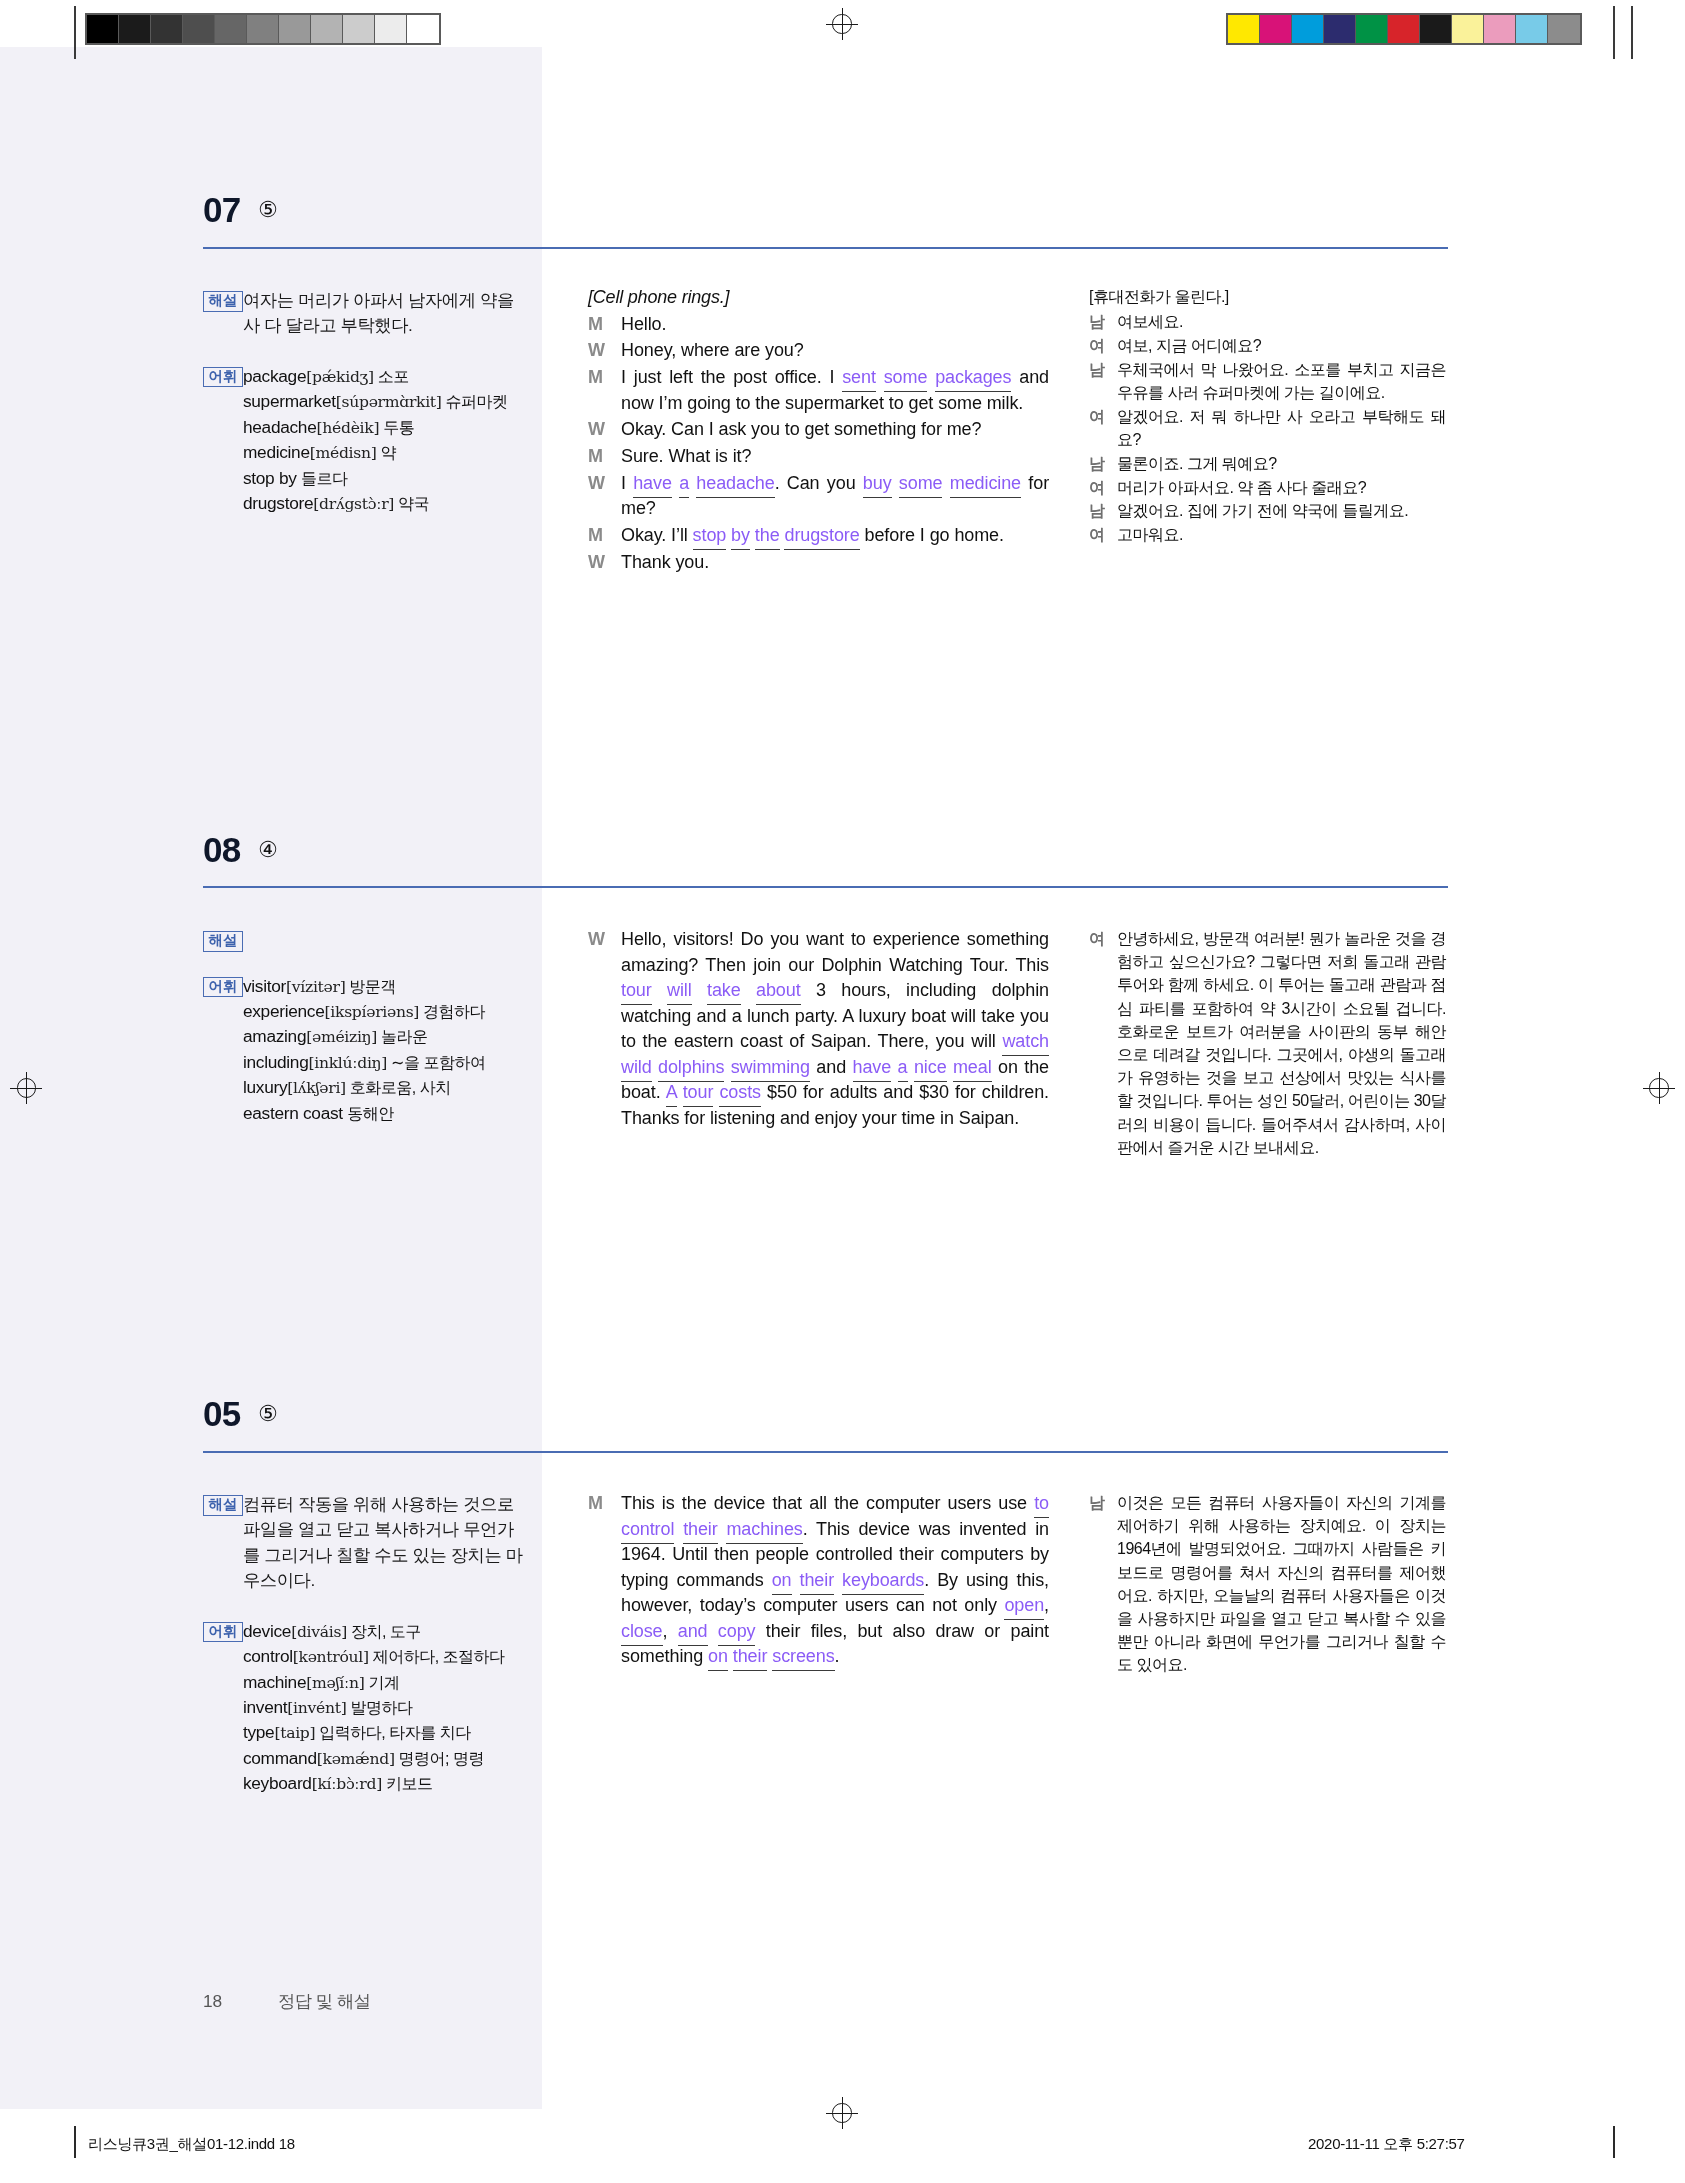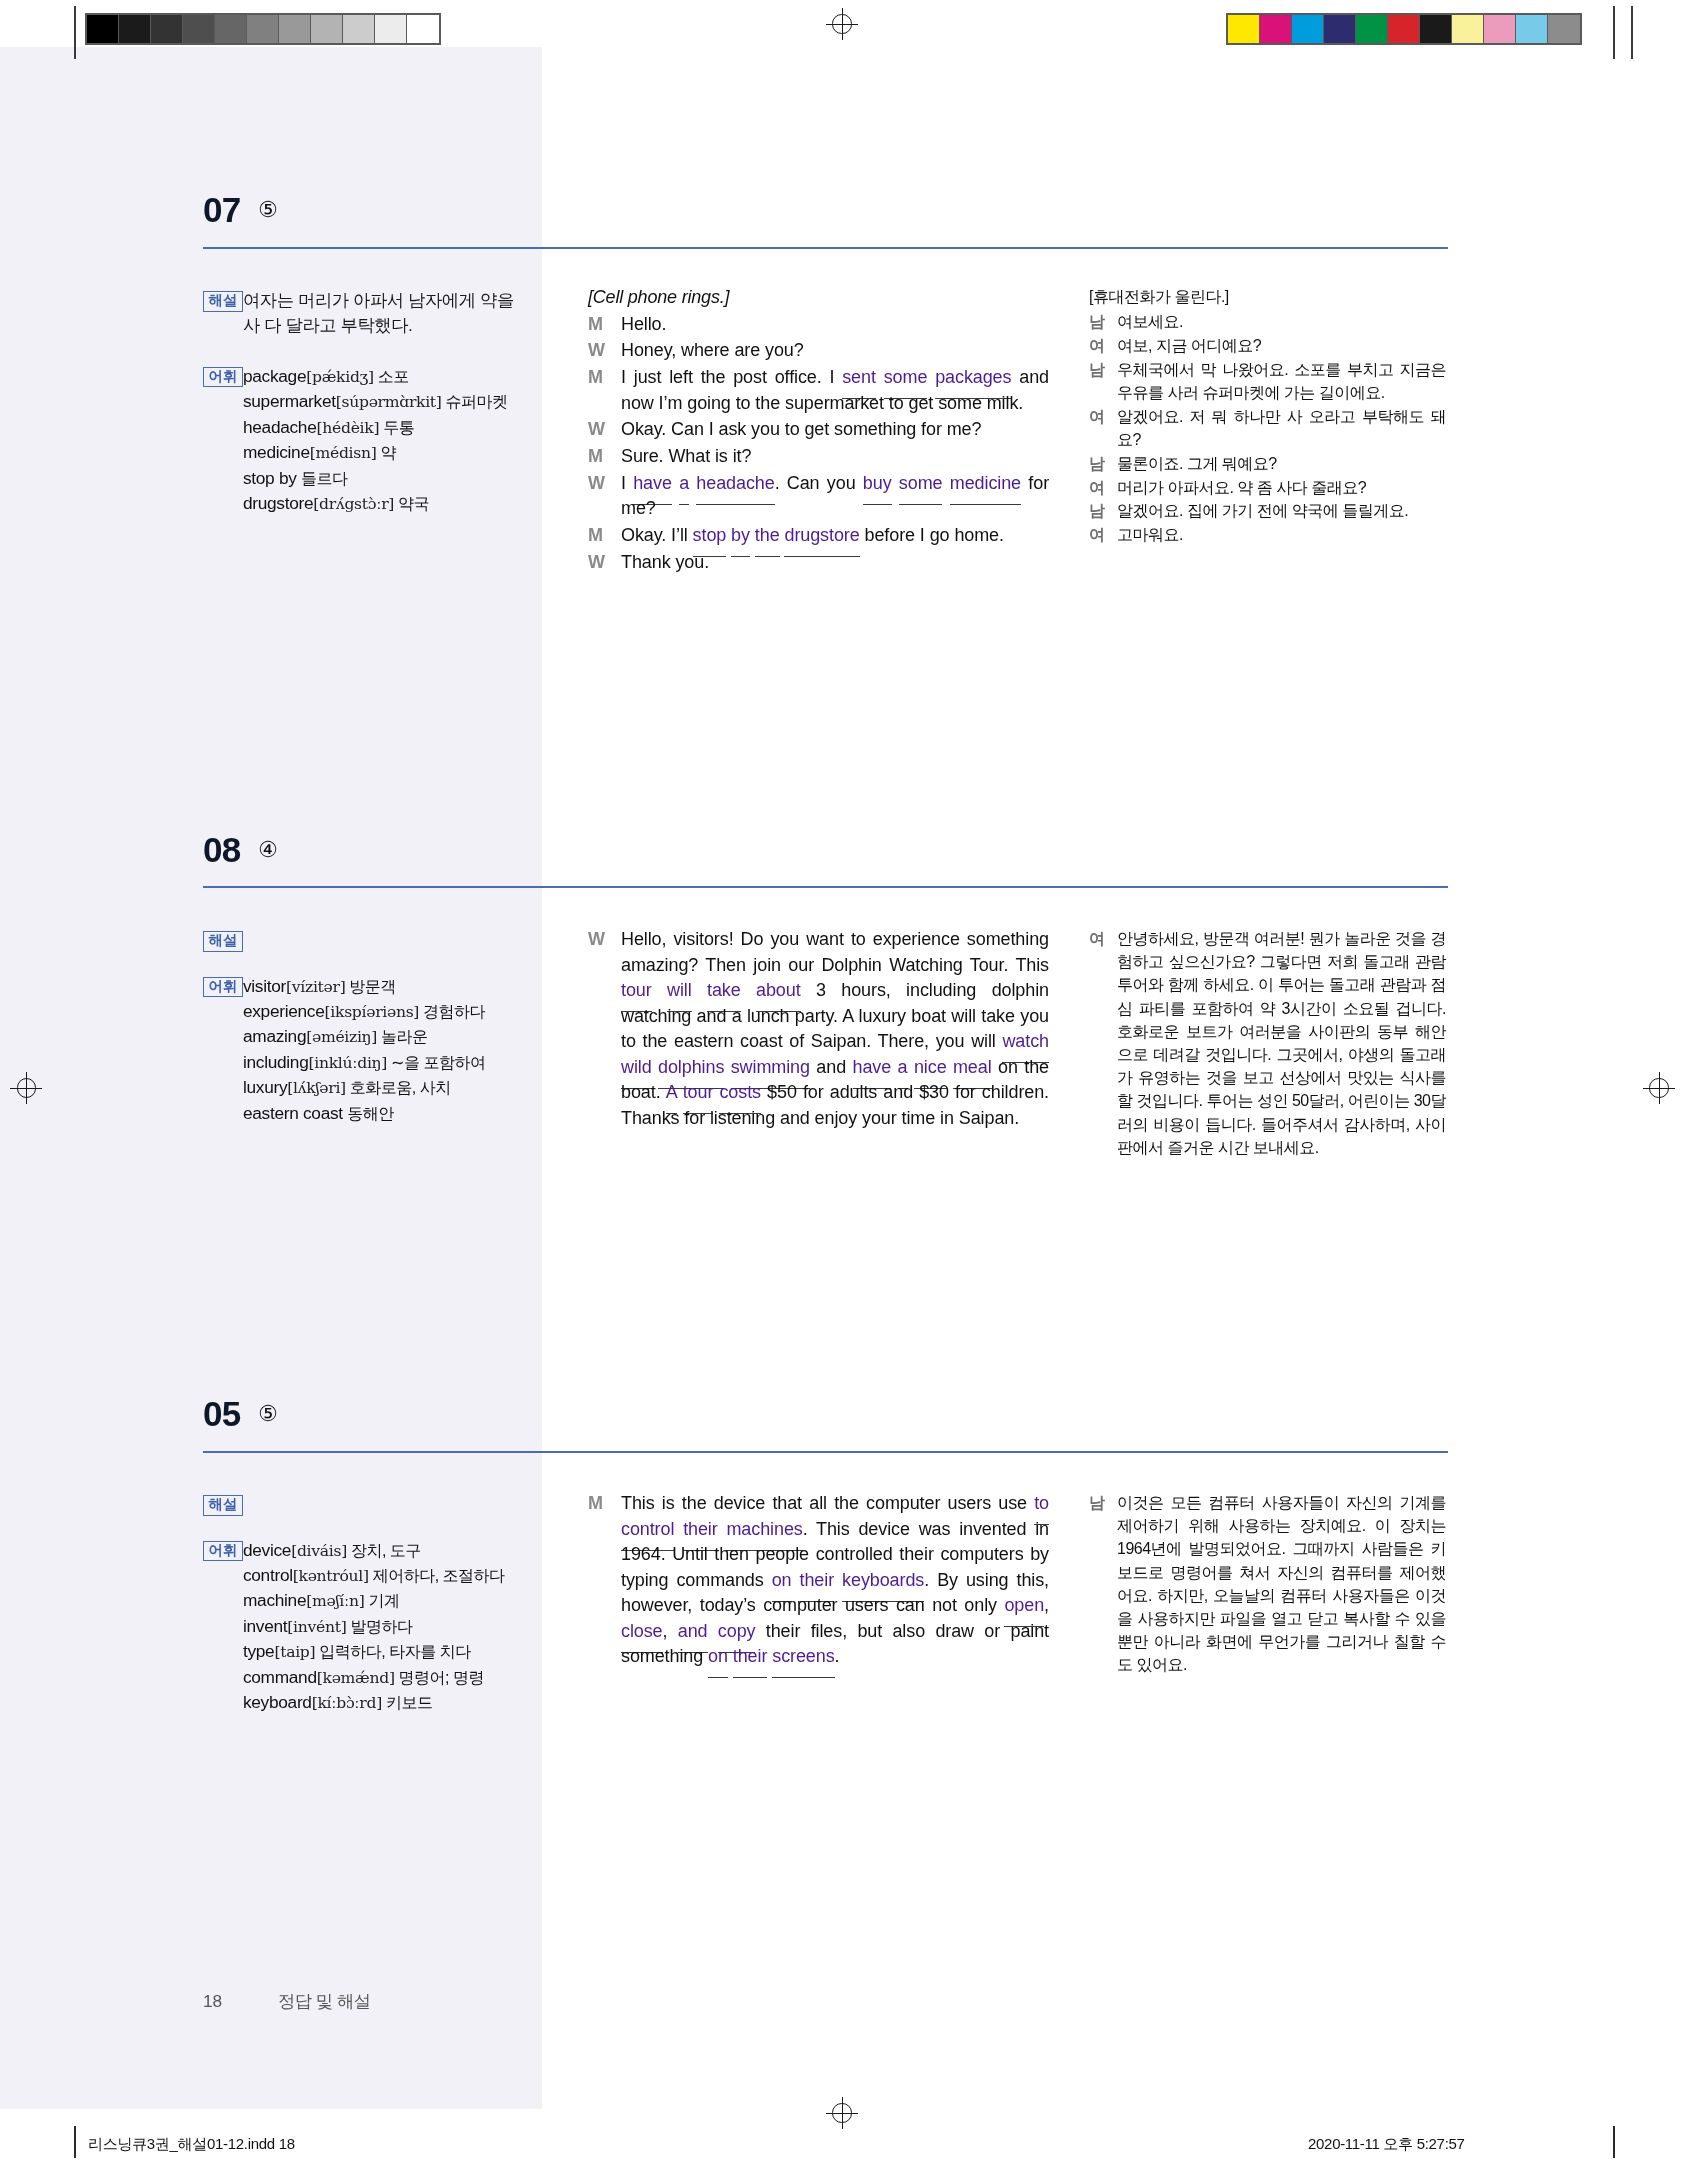--- a/index.html
+++ b/index.html
@@ -69,21 +69,21 @@
   .line{display:flex;margin-bottom:1.2px;}
   .spk{
     width:33px;flex:0 0 33px;font-size:18px;font-weight:bold;color:#8a8a8a;
     line-height:1.42;
   }
   .utt{
     flex:1;font-size:18px;line-height:1.42;color:#111;text-align:justify;
     letter-spacing:-0.1px;
   }
   .utt.nj{text-align:left;}
-  u.kw{color:#4c1d95;text-decoration:none;border-bottom:1.2px solid #3a3a3a;padding-bottom:11px;}
+  u.kw{color:#8b5cf6;text-decoration:none;border-bottom:1.2px solid #3a3a3a;padding-bottom:4px;}
 
   
   .rightcol{position:absolute;left:1089px;width:357px;}
   .kline{display:flex;margin-bottom:0.6px;}
   .kspk{width:28px;flex:0 0 28px;font-size:16px;color:#6f6f6f;line-height:1.45;font-weight:bold;}
   .kutt{flex:1;font-size:16px;line-height:1.45;color:#111;letter-spacing:-0.5px;text-align:justify;}
   .kutt.nj{text-align:left;}
   .kstage{font-size:16px;color:#111;margin-bottom:2.3px;letter-spacing:-0.5px;}
 
   
@@ -253,20 +253,21 @@
       <div class="kline">
         <span class="kspk">여</span>
         <span class="kutt">안녕하세요, 방문객 여러분! 뭔가 놀라운 것을 경험하고 싶으신가요? 그렇다면 저희 돌고래 관람 투어와 함께 하세요. 이 투어는 돌고래 관람과 점심 파티를 포함하여 약 3시간이 소요될 겁니다. 호화로운 보트가 여러분을 사이판의 동부 해안으로 데려갈 것입니다. 그곳에서, 야생의 돌고래가 유영하는 것을 보고 선상에서 맛있는 식사를 할 것입니다. 투어는 성인 50달러, 어린이는 30달러의 비용이 듭니다. 들어주셔서 감사하며, 사이판에서 즐거운 시간 보내세요.</span>
       </div>
     </div>
     <div class="sec-head" style="top: 1394px;"><span class="sec-num">05</span><span class="sec-ans">⑤</span></div>
     <div class="rule" style="top: 1451px;"></div>
     <div class="leftcol" style="top: 1492px;">
       <div class="tagline">
         <span class="tag">해설</span>
+        <span class="kotext">컴퓨터 작동을 위해 사용하는 것으로 파일을 열고 닫고 복사하거나 무언가를 그리거나 칠할 수도 있는 장치는 마우스이다.</span>
       </div>
       <div class="tagline" style="margin-top: 25px;">
         <span class="tag">어휘</span>
         <span class="vocab"><span><span class="w">device</span><span class="ipa">[diváis]</span><span class="gloss"> 장치, 도구</span></span><br><span><span class="w">control</span><span class="ipa">[kəntróul]</span><span class="gloss"> 제어하다, 조절하다</span></span><br><span><span class="w">machine</span><span class="ipa">[məʃíːn]</span><span class="gloss"> 기계</span></span><br><span><span class="w">invent</span><span class="ipa">[invént]</span><span class="gloss"> 발명하다</span></span><br><span><span class="w">type</span><span class="ipa">[taip]</span><span class="gloss"> 입력하다, 타자를 치다</span></span><br><span><span class="w">command</span><span class="ipa">[kəmǽnd]</span><span class="gloss"> 명령어; 명령</span></span><br><span><span class="w">keyboard</span><span class="ipa">[kíːbɔ̀ːrd]</span><span class="gloss"> 키보드</span></span></span>
       </div>
     </div>
     <div class="midcol" style="top: 1491px;">
       <div class="line">
         <span class="spk">M</span>
         <span class="utt">This is the device that all the computer users use <u class="kw">to</u> <u class="kw">control</u> <u class="kw">their</u> <u class="kw">machines</u>. This device was invented in 1964. Until then people controlled their computers by typing commands <u class="kw">on</u> <u class="kw">their</u> <u class="kw">keyboards</u>. By using this, however, today’s computer users can not only <u class="kw">open</u>, <u class="kw">close</u>, <u class="kw">and</u> <u class="kw">copy</u> their files, but also draw or paint something <u class="kw">on</u> <u class="kw">their</u> <u class="kw">screens</u>.</span>

